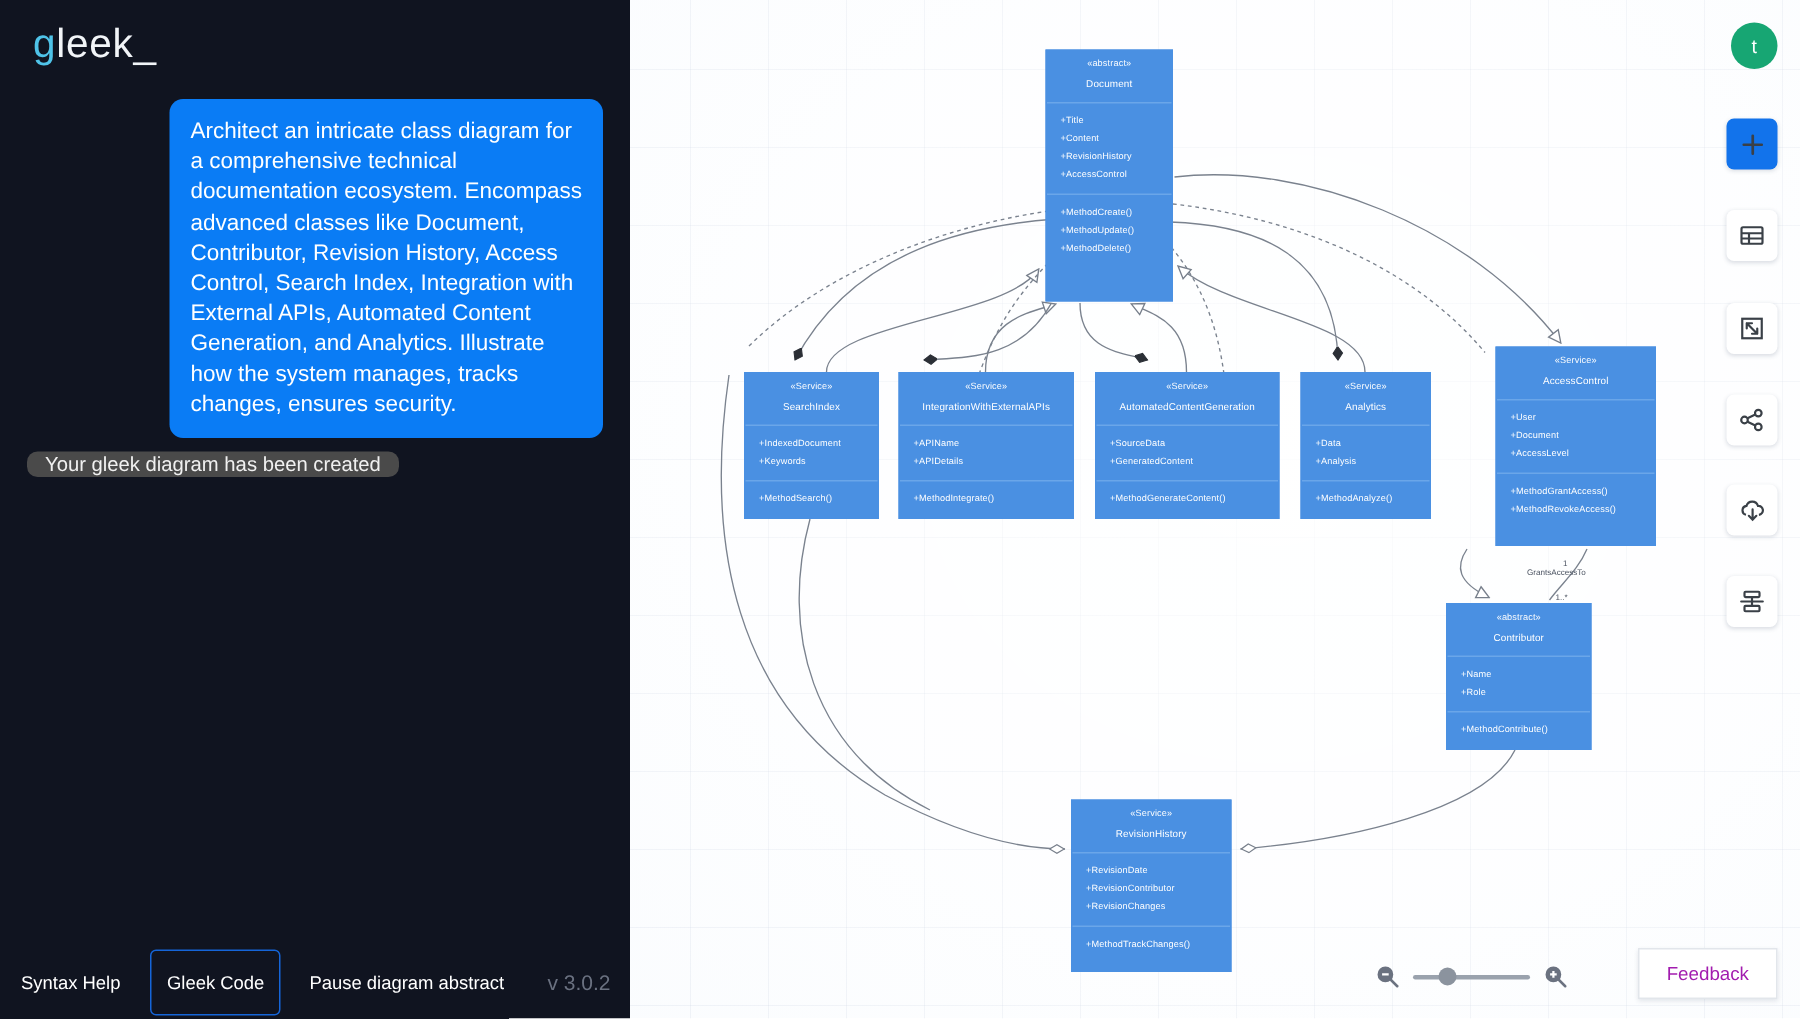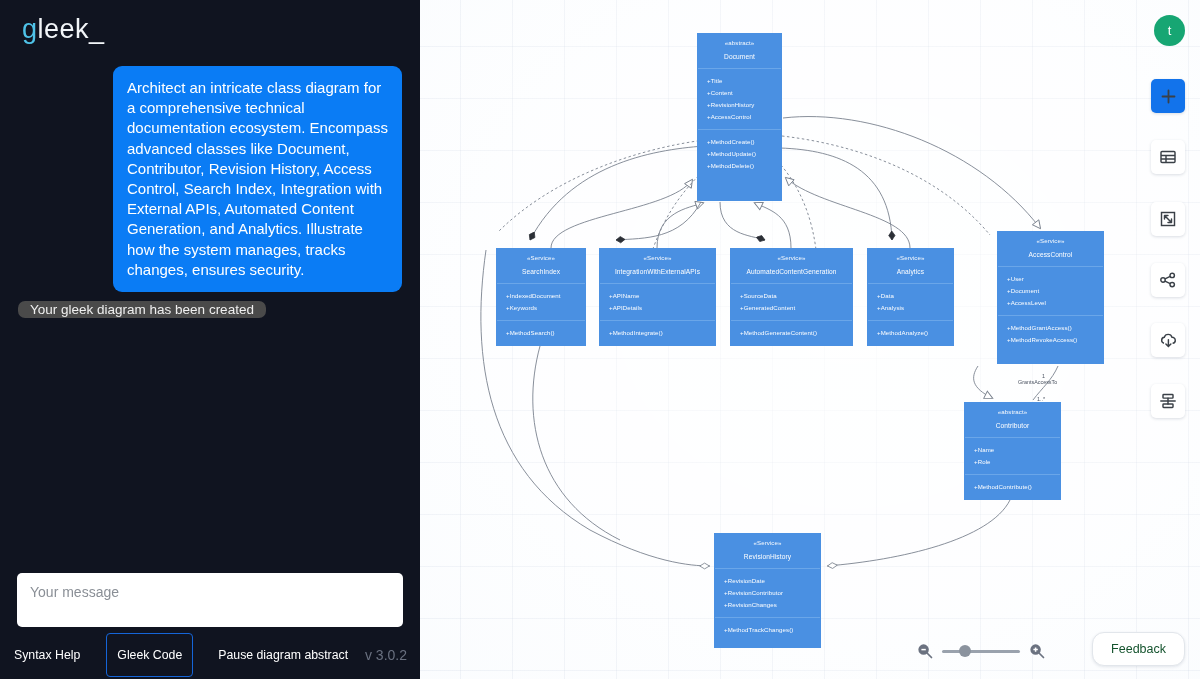--- a/index.html
+++ b/index.html
@@ -69,21 +69,21 @@
     font-family: "Liberation Sans", sans-serif;
     font-size: 14px; color: #222;
     resize: none; outline: none;
   }
   .msg-input::placeholder { color: #8a8f96; }
 
   .footbar {
     height: 48px;
     display: flex; align-items: center;
     padding: 0 13px 0 14px;
-    gap: 8px;
+    gap: 2px;
   }
   .foot-link {
     color: #ffffff; font-size: 12.3px; cursor: pointer; white-space: nowrap;
   }
   .foot-btn {
     color: #ffffff; font-size: 12.3px; cursor: pointer; white-space: nowrap;
     border: 1.6px solid #1565d8; border-radius: 4px;
     padding: 14px 10px; margin-left: 18px;
   }
   .foot-pause { margin-left: 17px; }
@@ -165,22 +165,22 @@
   .slider .track {
     position: absolute; top: 5px; left: 0; width: 78px; height: 2.5px;
     background: #9aa2ad; border-radius: 2px;
   }
   .slider .knob {
     position: absolute; top: 0; left: 13px;
     width: 12px; height: 12px; border-radius: 50%; background: #8b939e;
   }
   .feedback {
     position: absolute; bottom: 13px; right: 15px;
-    background: #ffffff; border: 1px solid #e2e6eb; border-radius: 12px;
-    padding: 9px 18px; font-size: 12.5px; color: #14532d;
+    background: #ffffff; border: 1px solid #e2e6eb; border-radius: 0;
+    padding: 9px 18px; font-size: 12.5px; color: #a21caf;
     box-shadow: 0 1px 3px rgba(40,60,90,0.12);
     cursor: pointer;
   }
 </style>
 </head>
 <body>
 
 <div id="app">
 
   <div class="sidebar">
@@ -188,23 +188,20 @@
     <div class="logo">
       <span class="g">g</span><span class="rest">leek_</span>
     </div>
 
 
     <div class="chat-body">
       <div class="bubble-user">Architect an intricate class diagram for a comprehensive technical documentation ecosystem. Encompass advanced classes like Document, Contributor, Revision History, Access Control, Search Index, Integration with External APIs, Automated Content Generation, and Analytics. Illustrate how the system manages, tracks changes, ensures security.</div>
       <div class="bubble-bot">Your gleek diagram has been created</div>
     </div>
 
-    <div class="composer">
-      <textarea class="msg-input" placeholder="Your message" style=""></textarea>
-    </div>
 
     <div class="footbar">
       <div class="foot-link">Syntax Help</div>
       <div class="foot-btn">Gleek Code</div>
       <div class="foot-link foot-pause">Pause diagram abstract</div>
       <div class="foot-ver">v 3.0.2</div>
     </div>
   </div>
 
   <div class="canvas">

